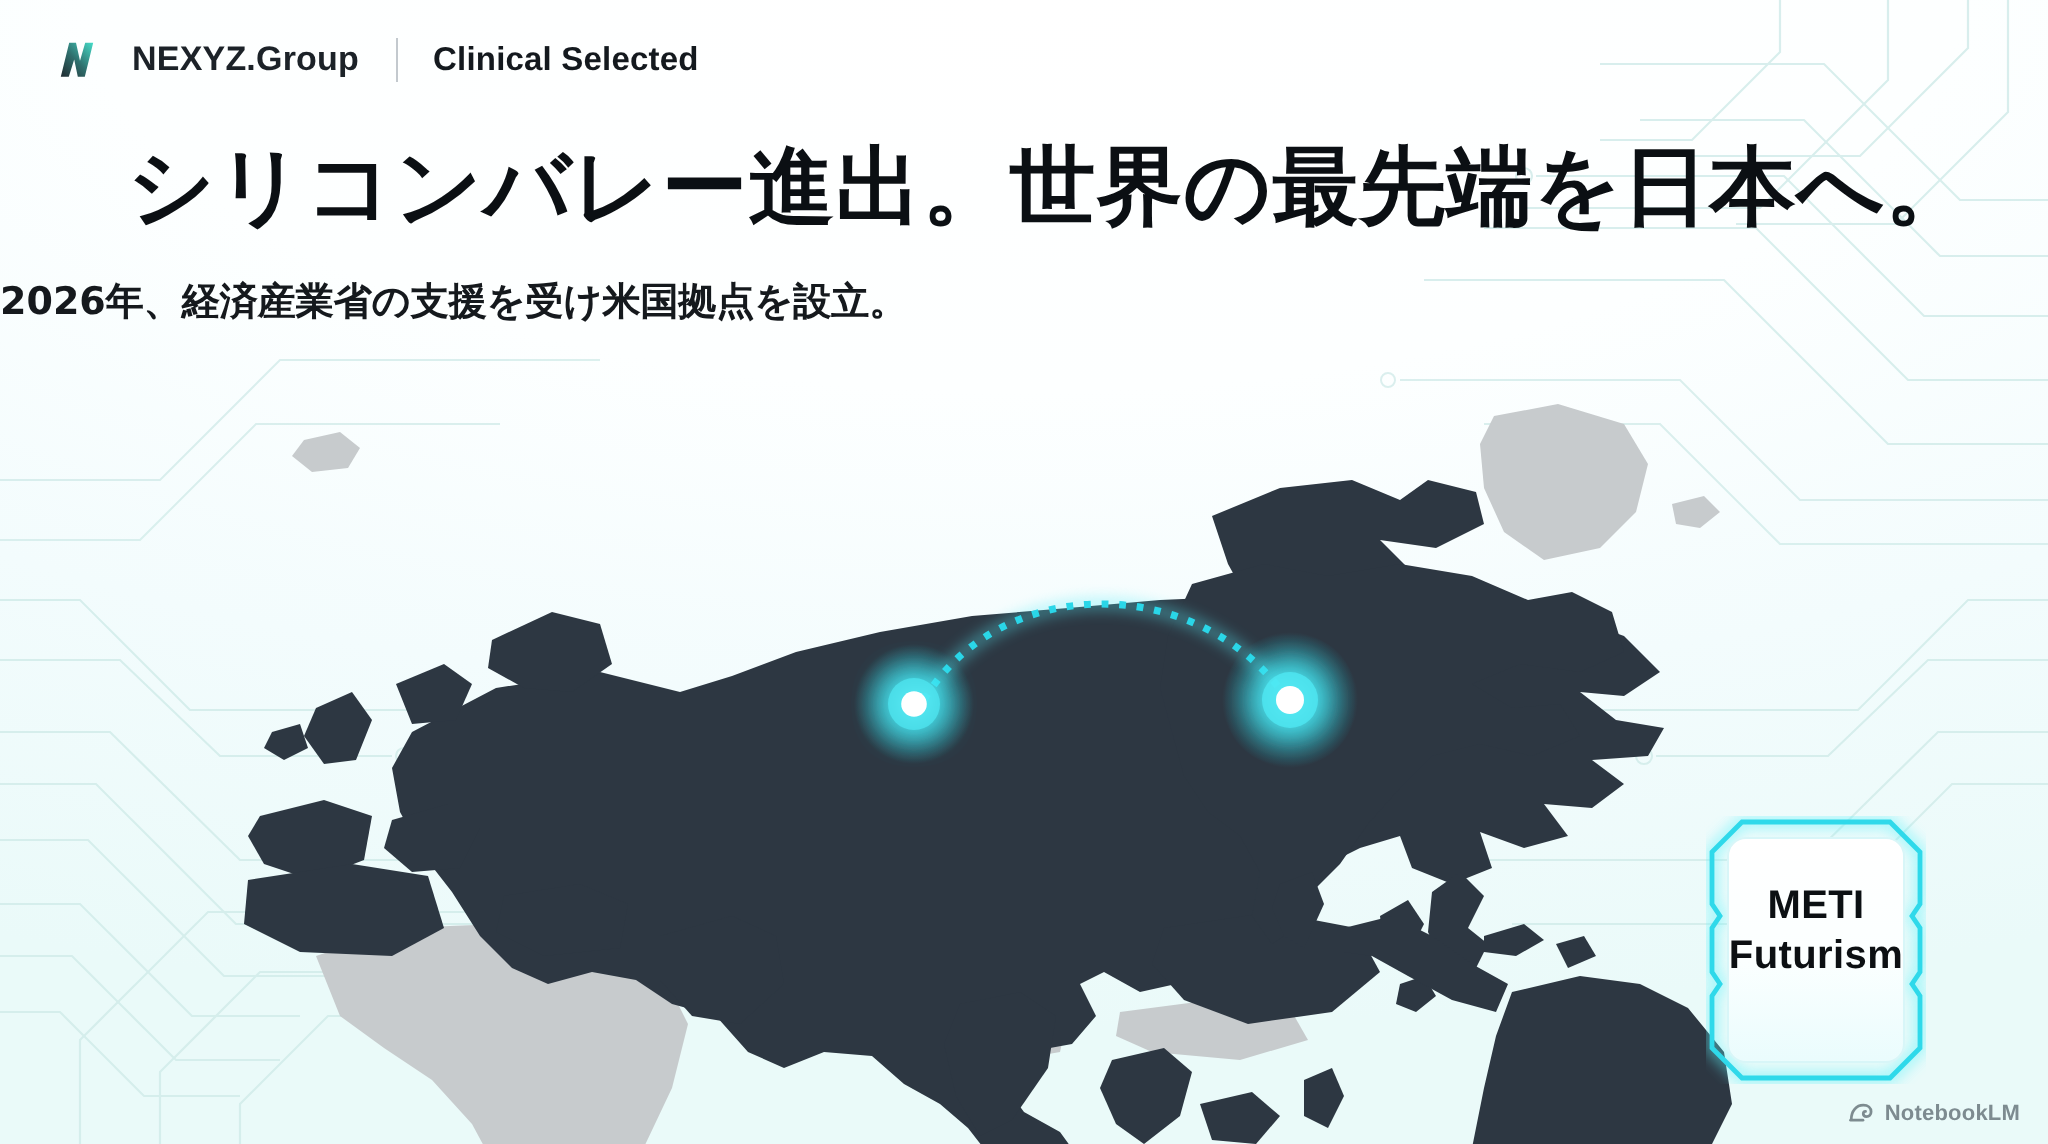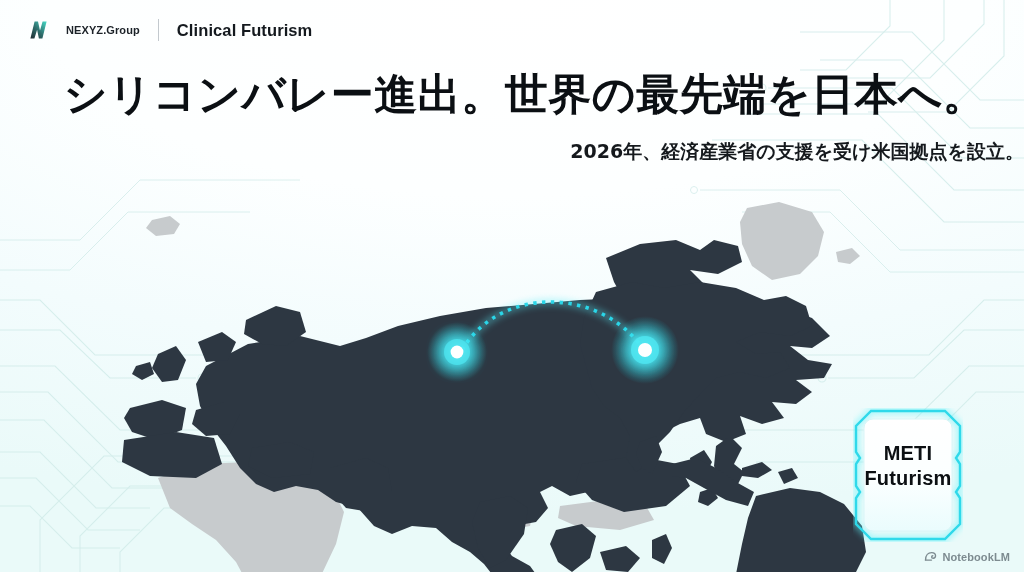--- a/index.html
+++ b/index.html
@@ -14,39 +14,38 @@
       radial-gradient(120% 90% at 50% 0%, #ffffff 0%, #fdffff 38%, #f3fcfd 68%, #eafaf9 100%),
       linear-gradient(180deg,#ffffff 0%,#f7fdfd 45%,#e9f9f8 100%);
   }
   
   .circuit{position:absolute;inset:0;pointer-events:none;}
   .circuit svg{width:100%;height:100%;display:block;}
   
   .header{position:absolute;left:28px;top:18px;display:flex;align-items:center;gap:14px;z-index:6;}
   .logo-mark{width:24px;height:24px;display:block;}
   .brand{
-    font-size:11px;font-weight:600;color:#1c2228;letter-spacing:.1px;
+    font-size:17px;font-weight:600;color:#1c2228;letter-spacing:.1px;
     font-family:"Liberation Sans",sans-serif;white-space:nowrap;
   }
   .divider{width:1px;height:22px;background:#c3c9ce;margin:0 4px;}
   .tagline{
     font-size:16.5px;font-weight:700;color:#14191e;letter-spacing:.1px;white-space:nowrap;
   }
   
   .headline{
     position:absolute;left:0;right:2px;top:70px;text-align:center;z-index:6;
     font-size:43px;font-weight:700;color:#0b0f13;letter-spacing:.5px;
     font-family:"DejaVu Sans","Liberation Sans",sans-serif;
     line-height:1.15;white-space:nowrap;padding-left:28px;
   }
   .subhead{
-    position:absolute;left:0;right:0;top:136px;text-align:right;z-index:6;
+    position:absolute;left:0;right:0;top:136px;text-align:left;z-index:6;
     color:#15191d;font-size:19px;font-weight:700;line-height:1.62;
     font-family:"DejaVu Sans","Liberation Sans",sans-serif;
-    margin-left:27px;
   }
   .subhead div{white-space:nowrap;}
   
   .map-wrap{position:absolute;left:0;top:196px;width:1024px;height:376px;z-index:2;}
   .map-wrap svg{display:block;width:100%;height:100%;}
   
   .badge{
     position:absolute;left:853px;top:408px;width:110px;height:116px;z-index:7;
   }
   .badge svg{position:absolute;inset:0;width:110px;height:134px;}
@@ -123,21 +122,21 @@
             <stop offset="0%" stop-color="#1f2a30"></stop>
             <stop offset="48%" stop-color="#2f6f6d"></stop>
             <stop offset="100%" stop-color="#45dcc8"></stop>
           </linearGradient>
         </defs>
         <path d="M2.4 20.4 L6.6 3.4 L10.0 3.4 L12.0 12.4 L14.6 3.4 L18.6 3.4 L14.4 20.4 L10.9 20.4 L9.1 11.8 L6.4 20.4 Z" fill="url(#nxg)"></path>
       </svg>
     </span>
     <span class="brand">NEXYZ.Group</span>
     <span class="divider"></span>
-    <span class="tagline">Clinical Futurism</span>
+    <span class="tagline">Clinical Selected</span>
   </div>
 
   <div class="headline">シリコンバレー進出。世界の最先端を日本へ。</div>
 
   <div class="subhead">
     <div>2026年、経済産業省の支援を受け米国拠点を設立。</div>
   </div>
 
   <div class="map-wrap">
     <svg viewBox="0 0 1024 376" aria-hidden="true">

